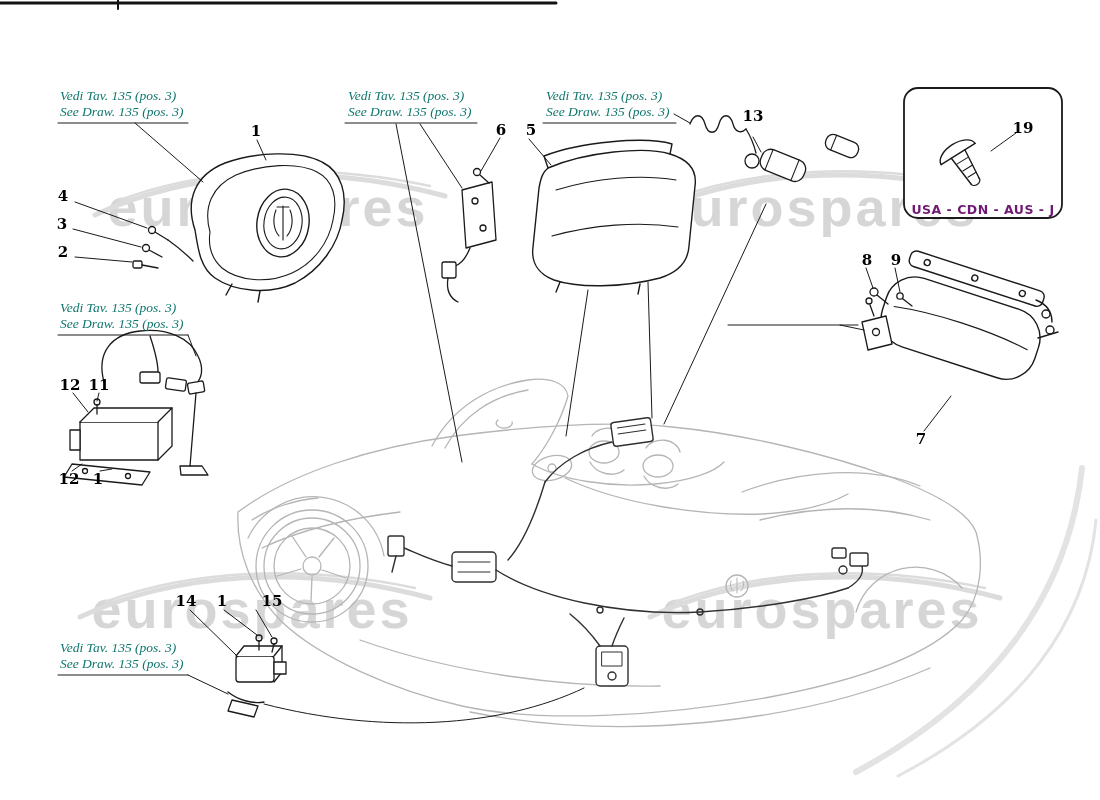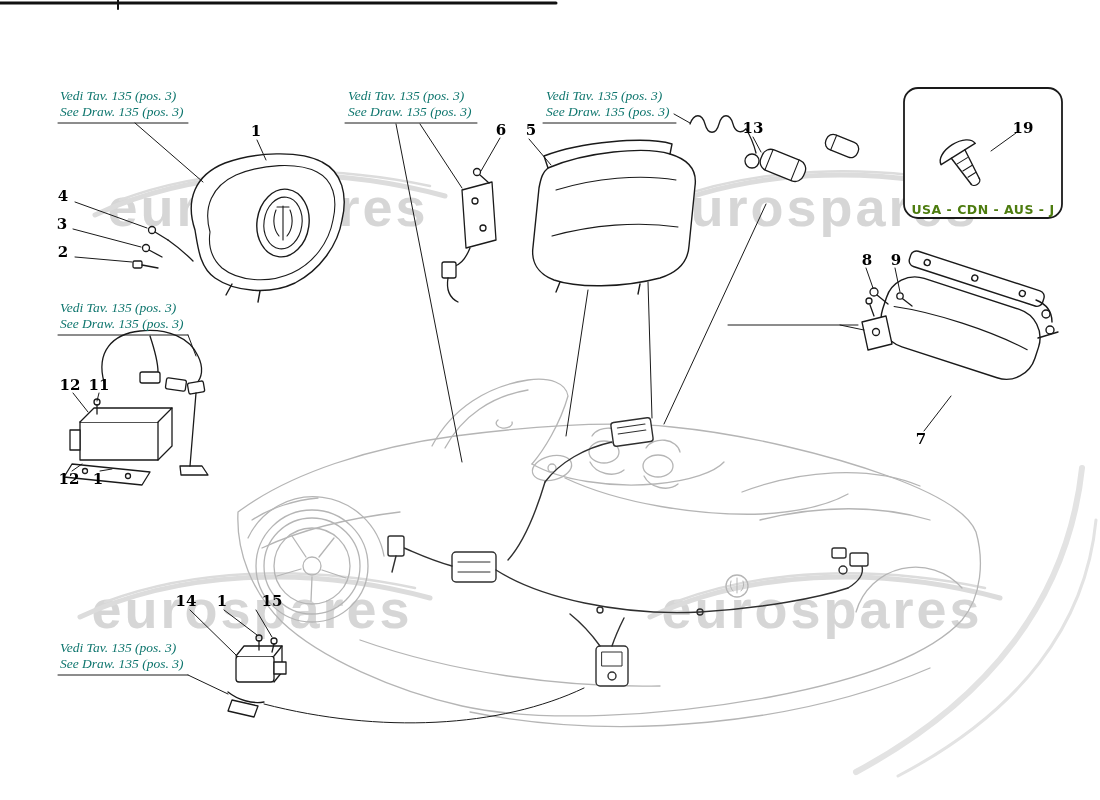--- a/index.html
+++ b/index.html
@@ -6,21 +6,21 @@
   .stage{position:relative;width:1100px;height:800px;background:#fff;overflow:hidden;
          font-family:"Liberation Serif",serif;}
   .stage svg{position:absolute;left:0;top:0;z-index:2;}
   .wm{position:absolute;z-index:1;transform:translate(-50%,-50%);
       font:700 54px "Liberation Sans",sans-serif;color:#d6d6d6;letter-spacing:3px;white-space:nowrap;}
   .callout{position:absolute;z-index:3;font:italic 13.5px "Liberation Serif",serif;
            color:#0f766e;line-height:16px;white-space:nowrap;}
   .pn{position:absolute;z-index:3;transform:translate(-50%,-50%);
       font:700 15px "DejaVu Serif",serif;color:#000;}
   .region{position:absolute;z-index:3;transform:translate(-50%,-50%);
-          font:700 12.5px "DejaVu Sans",sans-serif;letter-spacing:.5px;color:#4d7c0f;white-space:nowrap;}
+          font:700 12.5px "DejaVu Sans",sans-serif;letter-spacing:.5px;color:#701a75;white-space:nowrap;}
 </style>
 </head>
 <body>
 
 <div class="stage">
 
   <div class="wm" style="left:268px;top:207px">eurospares</div>
   <div class="wm" style="left:818px;top:207px">eurospares</div>
   <div class="wm" style="left:252px;top:609px">eurospares</div>
   <div class="wm" style="left:822px;top:609px">eurospares</div>
@@ -272,21 +272,21 @@
   <div class="pn" style="left:62px;top:224px">3</div>
   <div class="pn" style="left:63px;top:196px">4</div>
   <div class="pn" style="left:531px;top:130px">5</div>
   <div class="pn" style="left:501px;top:130px">6</div>
   <div class="pn" style="left:921px;top:439px">7</div>
   <div class="pn" style="left:867px;top:260px">8</div>
   <div class="pn" style="left:896px;top:260px">9</div>
   <div class="pn" style="left:70px;top:385px">12</div>
   <div class="pn" style="left:99px;top:385px">11</div>
   <div class="pn" style="left:69px;top:479px">12</div>
-  <div class="pn" style="left:753px;top:128px">13</div>
+  <div class="pn" style="left:753px;top:116px">13</div>
   <div class="pn" style="left:186px;top:601px">14</div>
   <div class="pn" style="left:272px;top:601px">15</div>
   <div class="pn" style="left:222px;top:601px">1</div>
   <div class="pn" style="left:98px;top:479px">1</div>
   <div class="pn" style="left:1023px;top:128px">19</div>
 
   <div class="region" style="left:983px;top:209px">USA - CDN - AUS - J</div>
 
 </div>
 

